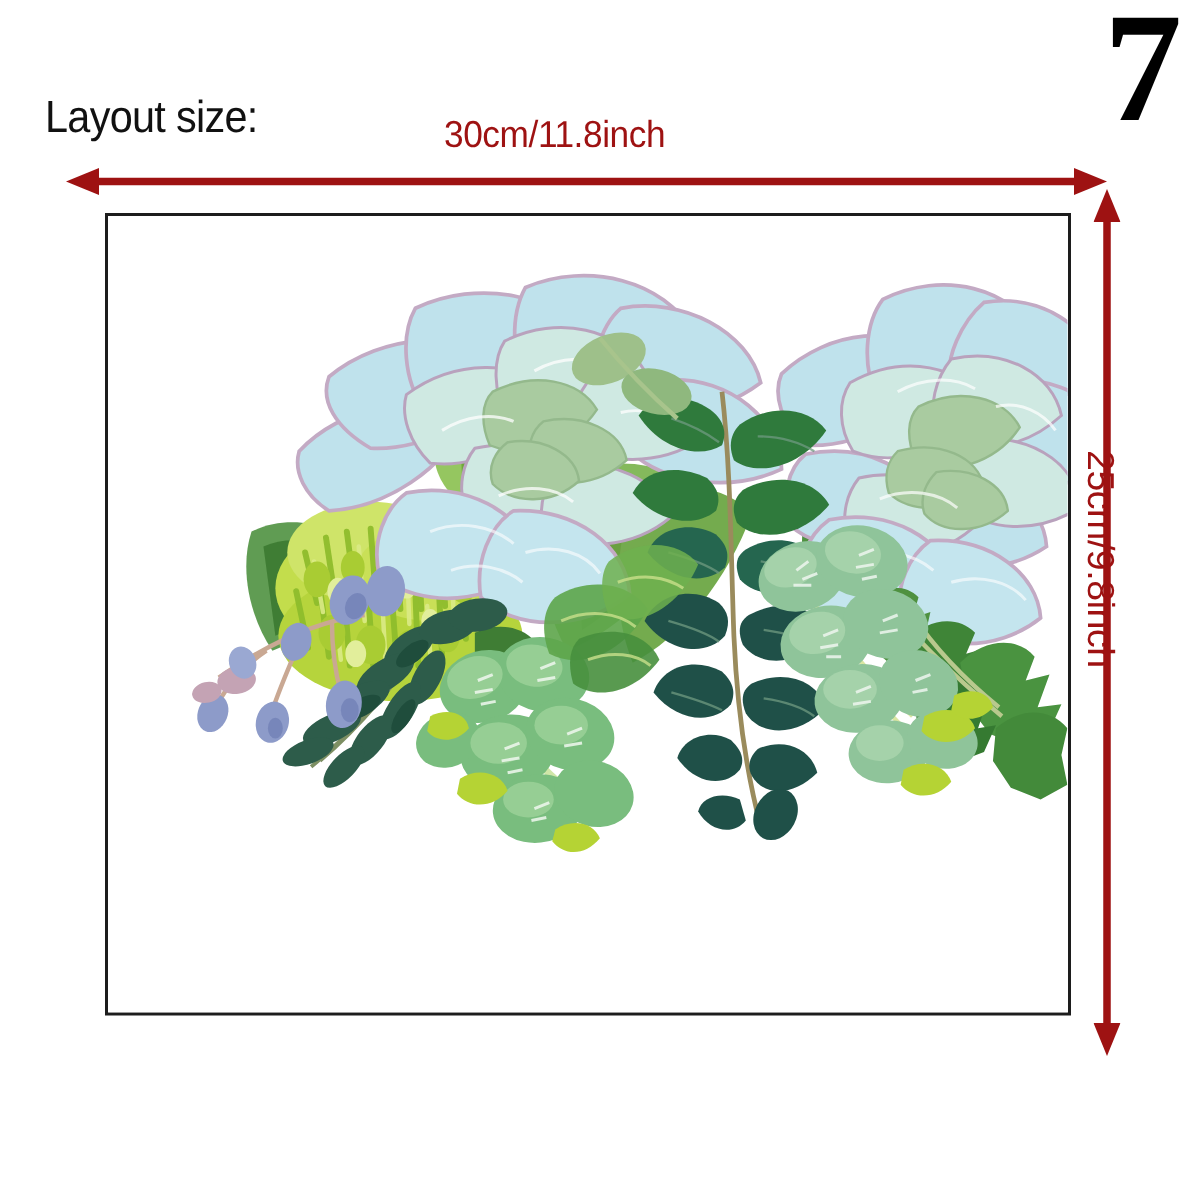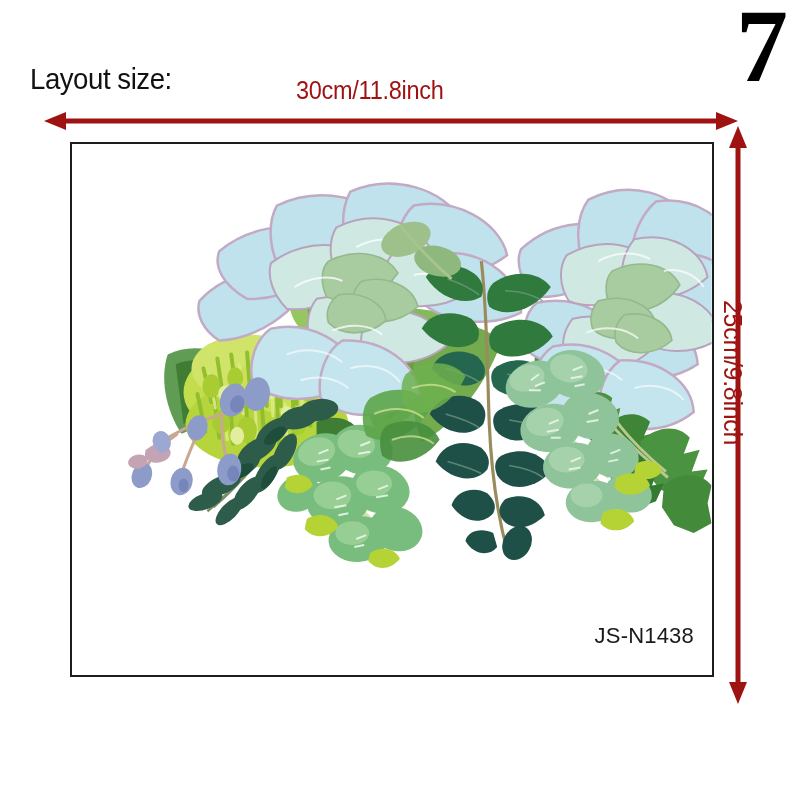--- a/index.html
+++ b/index.html
@@ -493,16 +493,15 @@
         <g>
           <ellipse cx="336" cy="96" rx="26" ry="16" transform="rotate(-22 336 96)" fill="#9ec08a"></ellipse>
           <ellipse cx="368" cy="118" rx="24" ry="15" transform="rotate(14 368 118)" fill="#8fb87e"></ellipse>
           <g stroke="#a8c48c" stroke-width="3" fill="none">
             <path d="M330 82 C348 104 366 122 382 136"></path>
           </g>
         </g>
       </g>
     </svg>
 
-    <div id="product-code">JS-N1438</div>
   </div>
 
 </div>
 
 </body></html>

